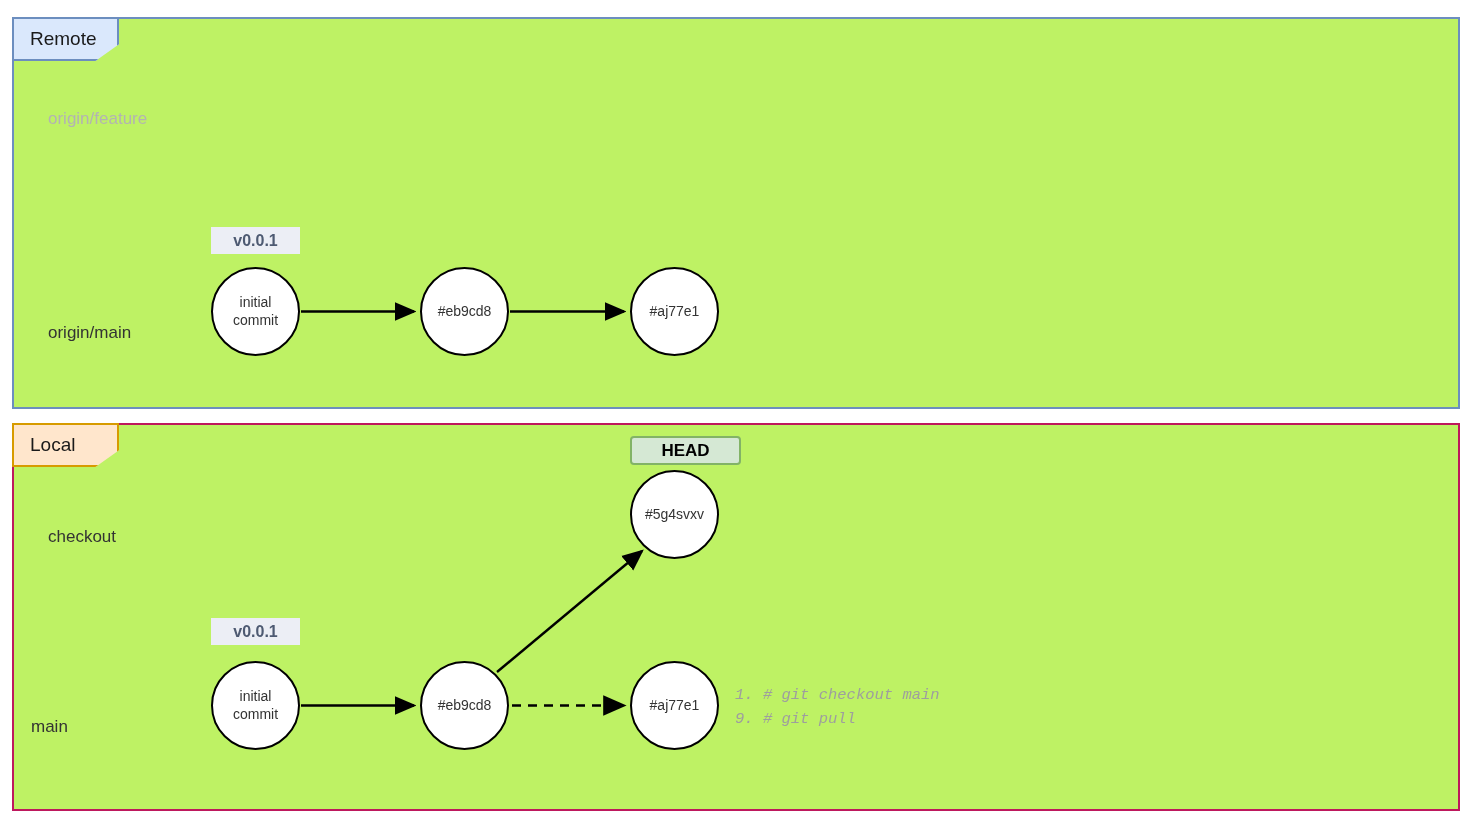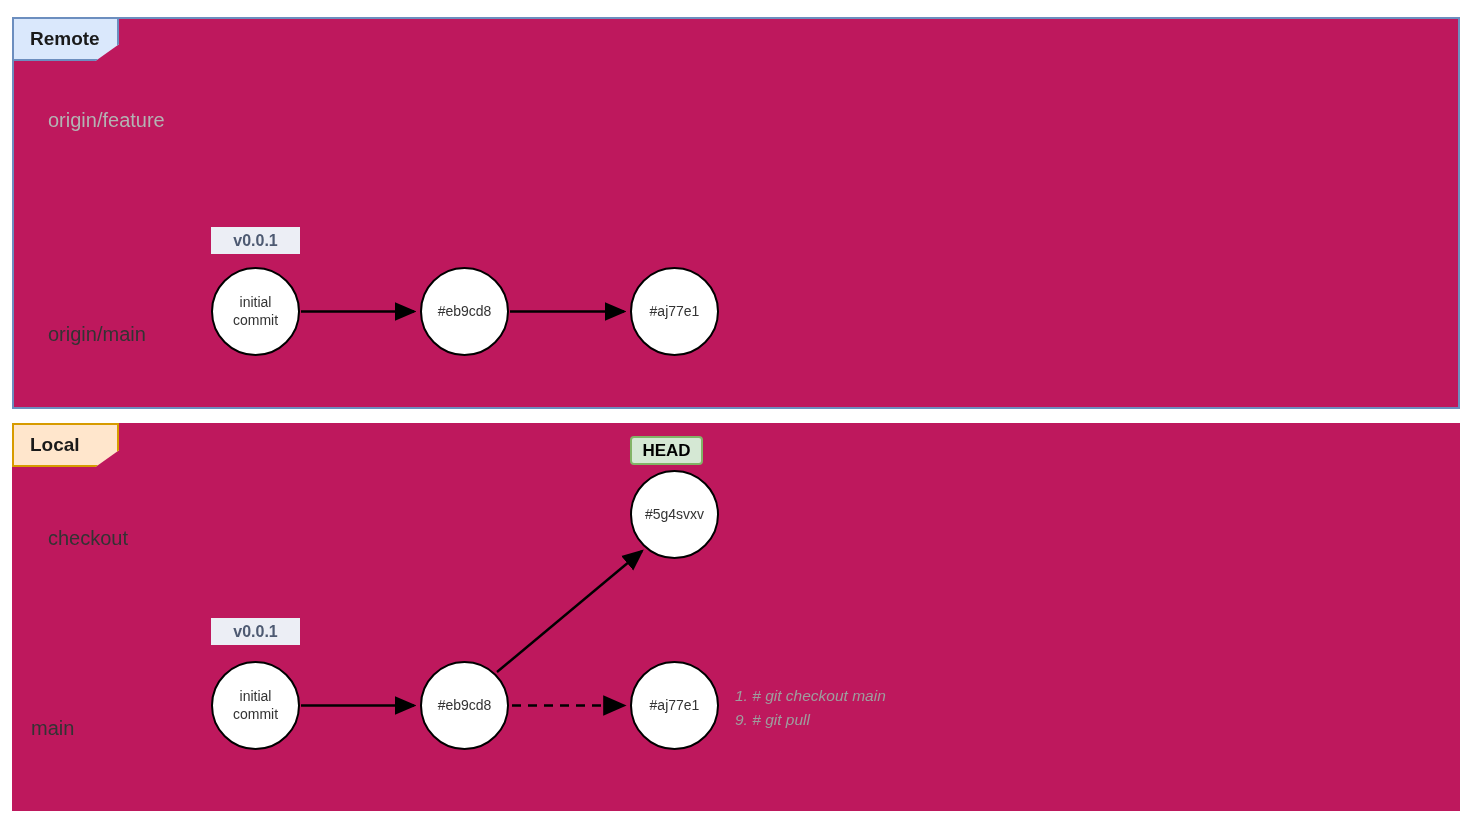--- a/index.html
+++ b/index.html
@@ -13,22 +13,21 @@
     width: 1472px;
     height: 827px;
     background: #ffffff;
     overflow: hidden;
   }
 
   
   .panel {
     position: absolute;
     box-sizing: border-box;
-    background: #be185d;
-    font-weight: bold;
+    background: #bef264;
   }
   .panel.remote {
     left: 12px;
     top: 17px;
     width: 1448px;
     height: 392px;
     border: 2px solid #6c8ebf;
   }
   .panel.local {
     left: 12px;
@@ -62,21 +61,21 @@
   }
   .panel-tab.local-tab {
     background: #ffe6cc;
     border: 2px solid #d79b00;
     width: 107px;
   }
 
   
   .branch-label {
     position: absolute;
-    font-size: 20px;
+    font-size: 17px;
     white-space: nowrap;
   }
   .branch-label.active { color: #333333; margin-top: 22px; }
   .branch-label.inactive { color: #b3b3b3; }
 
   
   .commit {
     position: absolute;
     width: 89px;
     height: 89px;
@@ -122,21 +121,21 @@
 
   
   .commands {
     position: absolute;
     font-size: 15.5px;
     font-style: italic;
     color: #9e9e9e;
     line-height: 1.52;
     white-space: nowrap;
   }
-  .commands div { white-space: nowrap; }
+  .commands div { white-space: nowrap; font-family: Liberation Mono, monospace; }
 
   
   .arrows {
     position: absolute;
     left: 0;
     top: 0;
     width: 1472px;
     height: 827px;
     pointer-events: none;
   }
@@ -168,21 +167,21 @@
   <div class="commit" style="left:630px; top:267px;">#aj77e1</div>
 
   <div class="panel local">
     <div class="panel-tab local-tab">Local</div>
   </div>
 
   <div class="branch-label active" style="left:48px; top:505px;">checkout</div>
 
   <div class="branch-label active" style="left:31px; top:695px;">main</div>
 
-  <div class="head-badge" style="left:630px; top:436px; width:73px; height:29px;">HEAD</div>
+  <div class="head-badge" style="left:630px; top:436px; width:111px; height:29px;">HEAD</div>
 
   <div class="commit" style="left:630px; top:470px;">#5g4svxv</div>
 
   <div class="tag-chip" style="left:211px; top:618px; width:89px; height:27px;">v0.0.1</div>
 
   <div class="commit" style="left:211px; top:661px;">
     <span>
       <span>initial</span><br>
       <span>commit</span>
     </span>

